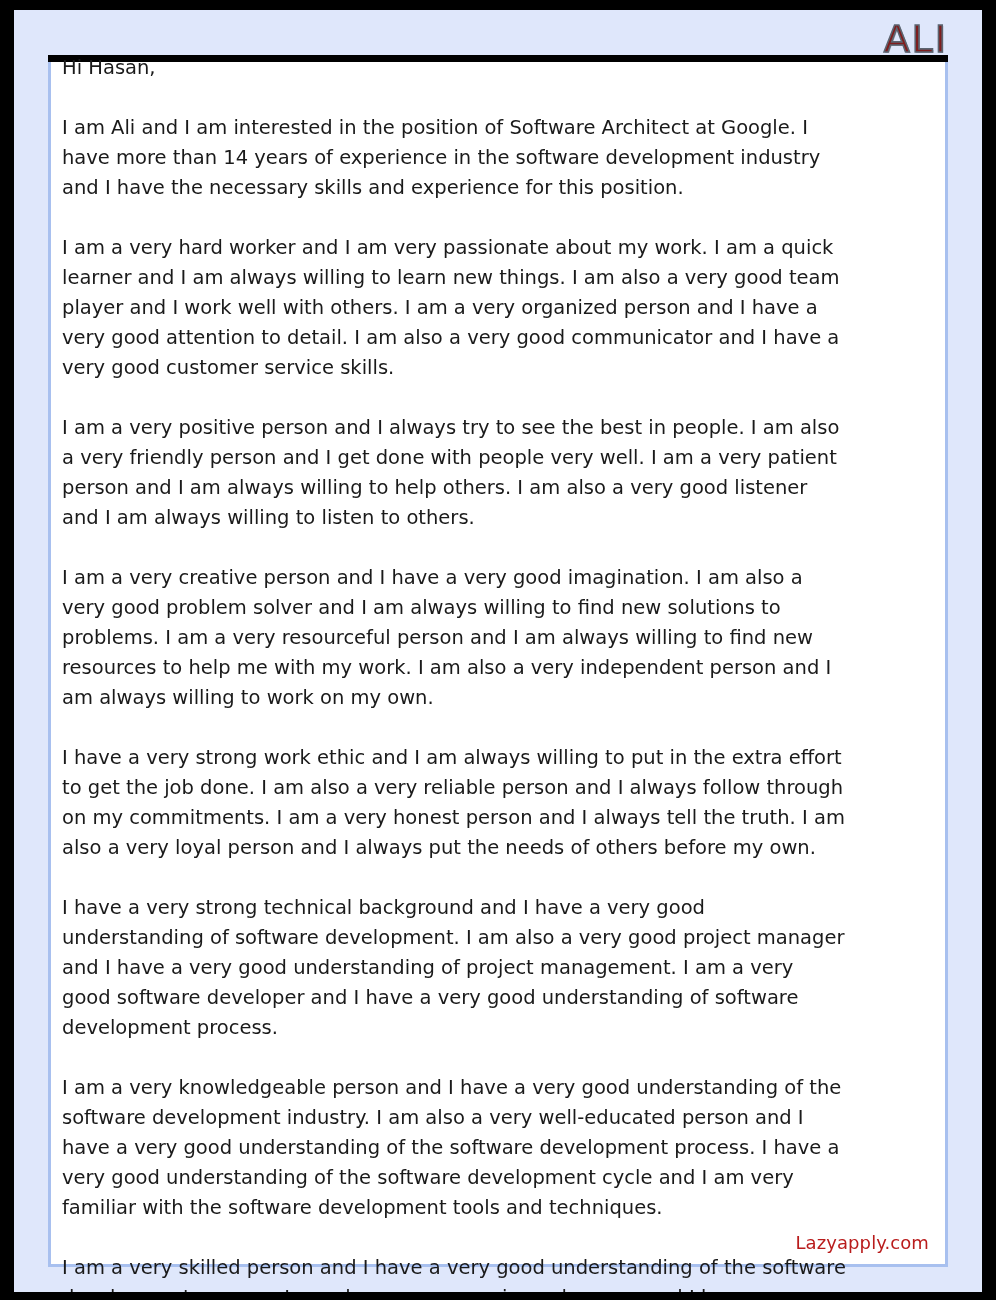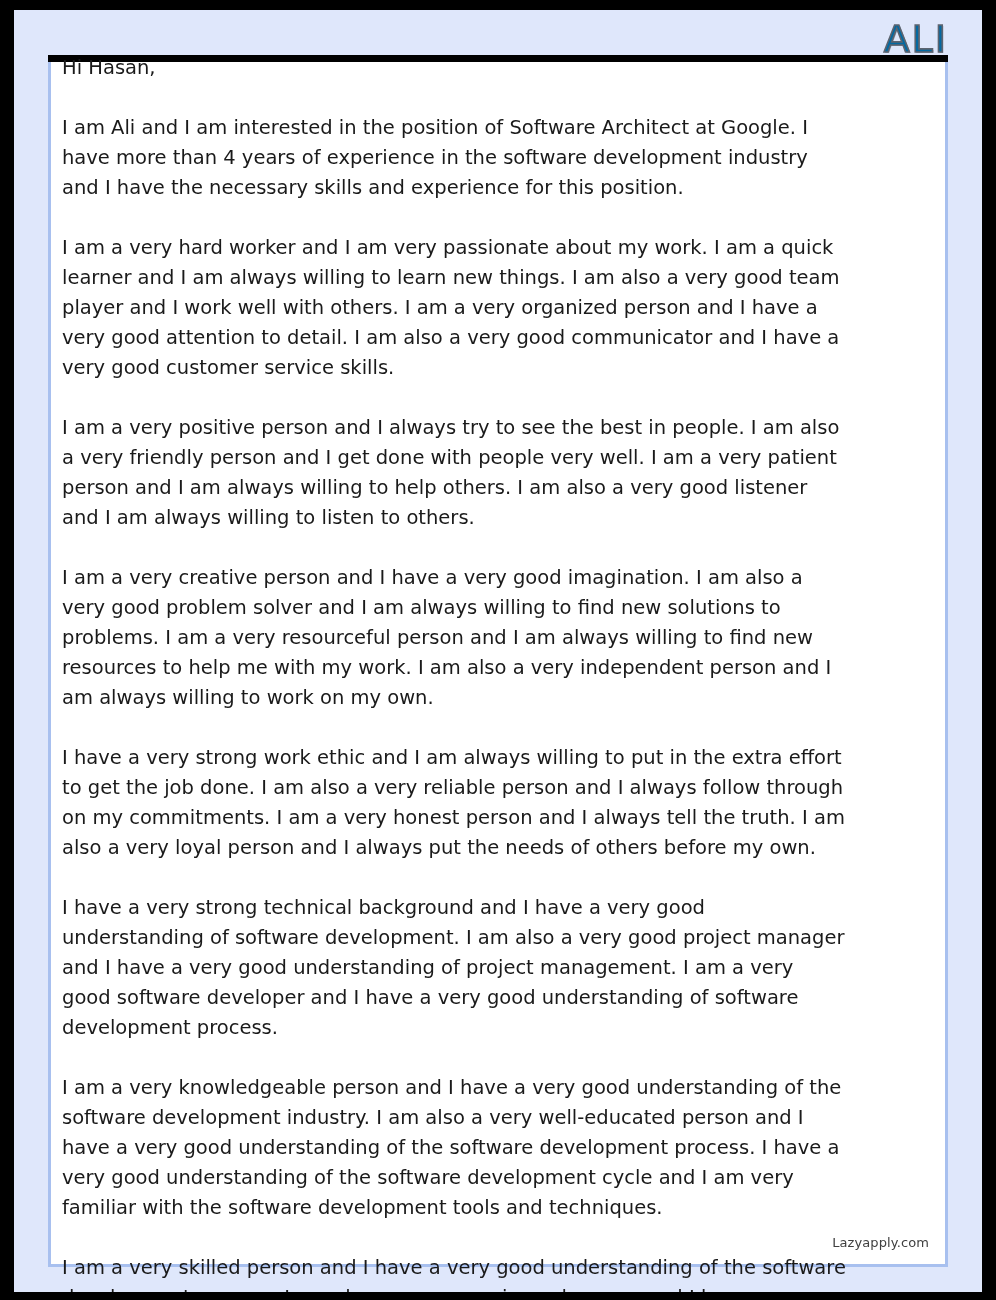--- a/index.html
+++ b/index.html
@@ -39,21 +39,21 @@
   
   .logo {
     position: absolute;
     right: 34px;
     top: 8px;
     font-family: "DejaVu Sans", "Liberation Sans", sans-serif;
     font-size: 38px;
     font-weight: 400;
     letter-spacing: 2px;
     line-height: 42px;
-    color: #0369a1;
+    color: #7f1d1d;
     -webkit-text-stroke: 1.6px #5c6470;
     text-stroke: 1.6px #5c6470;
     text-shadow: 1px 1px 0 rgba(90,98,110,0.55);
     user-select: none;
     white-space: nowrap;
   }
 
   
   .doc-sheet {
     position: absolute;
@@ -99,23 +99,23 @@
 
   .letter-body p:last-child {
     margin-bottom: 0;
   }
 
   
   .watermark {
     position: absolute;
     right: 13px;
     bottom: 12px;
-    font-size: 13px;
+    font-size: 18px;
     line-height: 16px;
-    color: #404040;
+    color: #b91c1c;
     letter-spacing: 0.1px;
     white-space: nowrap;
     background: #ffffff;
     padding: 1px 3px;
   }
 </style>
 </head>
 <body>
 
 <div class="frame">
@@ -123,21 +123,21 @@
 
     <div class="logo">ALI</div>
 
     <div class="doc-sheet">
       <div class="doc-topbar"></div>
       <div class="watermark">Lazyapply.com</div>
     </div>
 
     <div class="letter-body">
       <p>Hi Hasan,</p>
-      <p>I am Ali and I am interested in the position of Software Architect at Google. I have more than 4 years of experience in the software development industry and I have the necessary skills and experience for this position.</p>
+      <p>I am Ali and I am interested in the position of Software Architect at Google. I have more than 14 years of experience in the software development industry and I have the necessary skills and experience for this position.</p>
       <p>I am a very hard worker and I am very passionate about my work. I am a quick learner and I am always willing to learn new things. I am also a very good team player and I work well with others. I am a very organized person and I have a very good attention to detail. I am also a very good communicator and I have a very good customer service skills.</p>
       <p>I am a very positive person and I always try to see the best in people. I am also a very friendly person and I get done with people very well. I am a very patient person and I am always willing to help others. I am also a very good listener and I am always willing to listen to others.</p>
       <p>I am a very creative person and I have a very good imagination. I am also a very good problem solver and I am always willing to find new solutions to problems. I am a very resourceful person and I am always willing to find new resources to help me with my work. I am also a very independent person and I am always willing to work on my own.</p>
       <p>I have a very strong work ethic and I am always willing to put in the extra effort to get the job done. I am also a very reliable person and I always follow through on my commitments. I am a very honest person and I always tell the truth. I am also a very loyal person and I always put the needs of others before my own.</p>
       <p>I have a very strong technical background and I have a very good understanding of software development. I am also a very good project manager and I have a very good understanding of project management. I am a very good software developer and I have a very good understanding of software development process.</p>
       <p>I am a very knowledgeable person and I have a very good understanding of the software development industry. I am also a very well-educated person and I have a very good understanding of the software development process. I have a very good understanding of the software development cycle and I am very familiar with the software development tools and techniques.</p>
       <p>I am a very skilled person and I have a very good understanding of the software development process. I am also a very experienced person and I have a very good understanding of the software development industry. I have a very good understanding</p>
     </div>
 
   </div>

